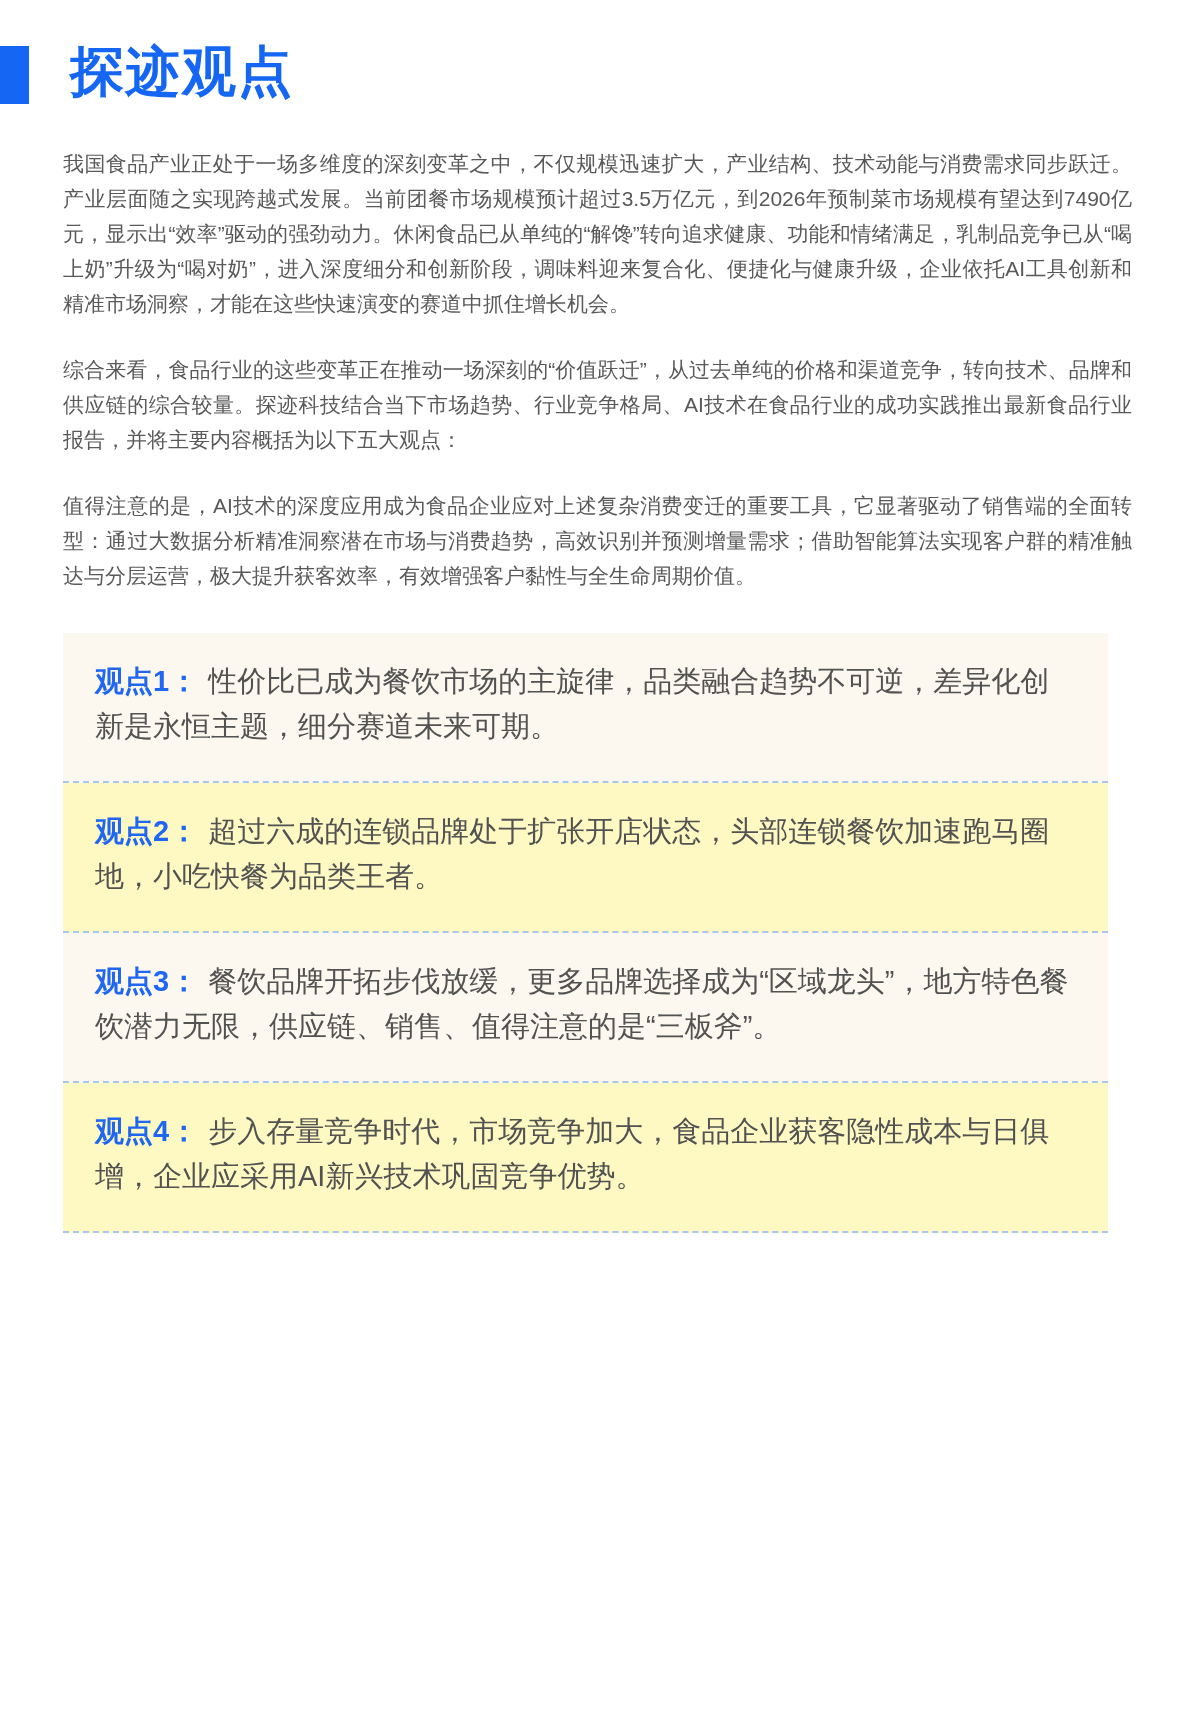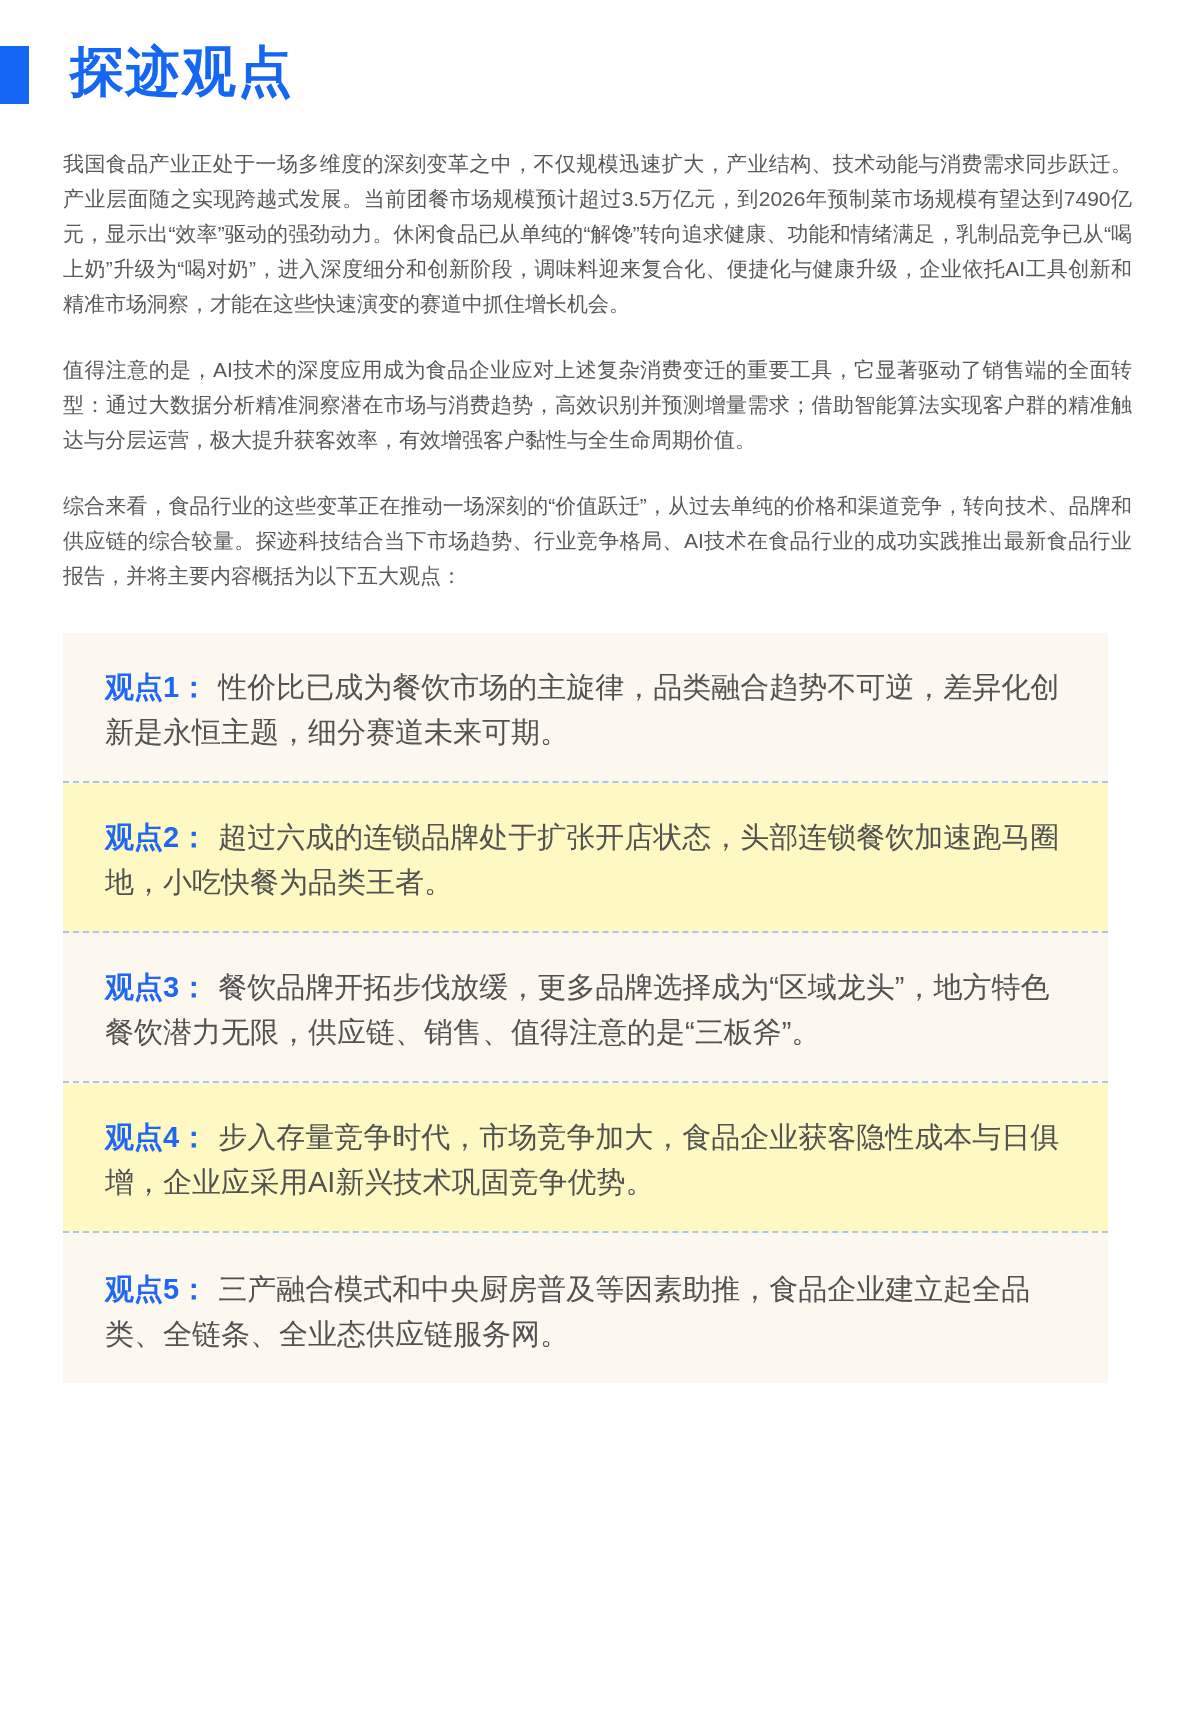--- a/index.html
+++ b/index.html
@@ -42,24 +42,24 @@
     color:#595959;
     text-align:justify;
   }
   
   .viewpoints{
     margin:40px 0 0 63px;
     width:1045px;
   }
   .vp{
     display:flex;
-    align-items:flex-end;
+    align-items:flex-start;
     min-height:150px;
     box-sizing:border-box;
-    padding:26px 42px;
+    padding:26px 32px;
   }
   .vp.cream{ background:#FDF8EF; }
   .vp.blue{ background:#fef9c3; }
   .vp.sep{ border-bottom:2px dashed #A9C6EE; }
   .vp p{
     margin:0;
     font-size:29px;
     line-height:45px;
     color:#525252;
   }
@@ -125,39 +125,36 @@
 </head>
 <body>
 
 <div class="page">
 
   <div class="accent-bar"></div>
   <h1 class="page-title">探迹观点</h1>
 
   <div class="paragraphs">
     <p>我国食品产业正处于一场多维度的深刻变革之中，不仅规模迅速扩大，产业结构、技术动能与消费需求同步跃迁。产业层面随之实现跨越式发展。当前团餐市场规模预计超过3.5万亿元，到2026年预制菜市场规模有望达到7490亿元，显示出“效率”驱动的强劲动力。休闲食品已从单纯的“解馋”转向追求健康、功能和情绪满足，乳制品竞争已从“喝上奶”升级为“喝对奶”，进入深度细分和创新阶段，调味料迎来复合化、便捷化与健康升级，企业依托AI工具创新和精准市场洞察，才能在这些快速演变的赛道中抓住增长机会。</p>
+    <p>综合来看，食品行业的这些变革正在推动一场深刻的“价值跃迁”，从过去单纯的价格和渠道竞争，转向技术、品牌和供应链的综合较量。探迹科技结合当下市场趋势、行业竞争格局、AI技术在食品行业的成功实践推出最新食品行业报告，并将主要内容概括为以下五大观点：</p>
     <p>值得注意的是，AI技术的深度应用成为食品企业应对上述复杂消费变迁的重要工具，它显著驱动了销售端的全面转型：通过大数据分析精准洞察潜在市场与消费趋势，高效识别并预测增量需求；借助智能算法实现客户群的精准触达与分层运营，极大提升获客效率，有效增强客户黏性与全生命周期价值。</p>
-    <p>综合来看，食品行业的这些变革正在推动一场深刻的“价值跃迁”，从过去单纯的价格和渠道竞争，转向技术、品牌和供应链的综合较量。探迹科技结合当下市场趋势、行业竞争格局、AI技术在食品行业的成功实践推出最新食品行业报告，并将主要内容概括为以下五大观点：</p>
   </div>
 
   <div class="viewpoints">
     <div class="vp cream sep">
       <p><span class="vp-label">观点1：</span><span>性价比已成为餐饮市场的主旋律，品类融合趋势不可逆，差异化创新是永恒主题，细分赛道未来可期。</span></p>
     </div>
     <div class="vp blue sep">
       <p><span class="vp-label">观点2：</span><span>超过六成的连锁品牌处于扩张开店状态，头部连锁餐饮加速跑马圈地，小吃快餐为品类王者。</span></p>
     </div>
     <div class="vp cream sep">
       <p><span class="vp-label">观点3：</span><span>餐饮品牌开拓步伐放缓，更多品牌选择成为“区域龙头”，地方特色餐饮潜力无限，供应链、销售、值得注意的是“三板斧”。</span></p>
     </div>
     <div class="vp blue sep">
       <p><span class="vp-label">观点4：</span><span>步入存量竞争时代，市场竞争加大，食品企业获客隐性成本与日俱增，企业应采用AI新兴技术巩固竞争优势。</span></p>
-    </div>
-    <div class="vp cream">
-      <p><span class="vp-label">观点5：</span><span>三产融合模式和中央厨房普及等因素助推，食品企业建立起全品类、全链条、全业态供应链服务网。</span></p>
     </div>
   </div>
 
   <div class="footer">
     <span class="page-number">3</span>
     <div class="footer-rule"></div>
     <div class="brand">
       <span class="brand-logo">
         <span class="t-top"></span>
         <span class="t-stem"></span>

